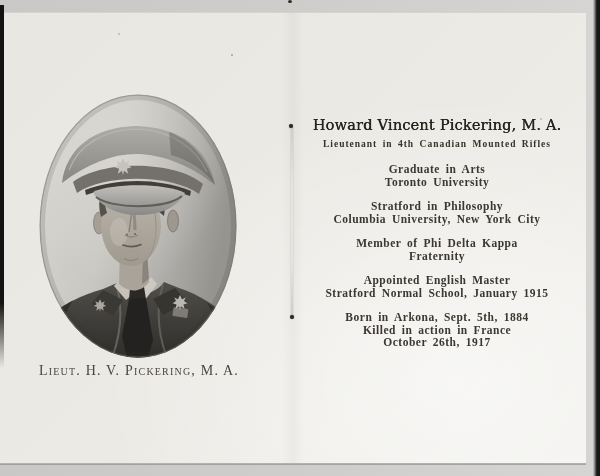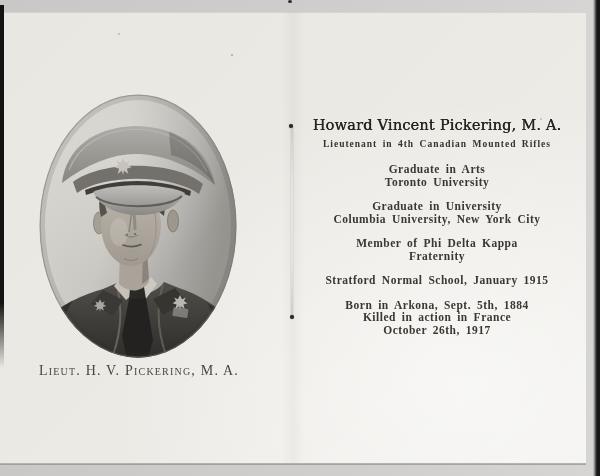--- a/index.html
+++ b/index.html
@@ -178,28 +178,29 @@
 
     <div class="rp-column">
       <div class="title">Howard Vincent Pickering, M. A.</div>
       <div class="subtitle">Lieutenant in 4th Canadian Mounted Rifles</div>
 
       <div class="text-block">
         <div class="line">Graduate in Arts</div>
         <div class="line">Toronto University</div>
       </div>
       <div class="text-block">
-        <div class="line">Graduate in University</div>
+        <div class="line">Stratford in Philosophy</div>
         <div class="line">Columbia University, New York City</div>
       </div>
       <div class="text-block">
         <div class="line">Member of Phi Delta Kappa</div>
         <div class="line">Fraternity</div>
       </div>
       <div class="text-block">
+        <div class="line">Appointed English Master</div>
         <div class="line">Stratford Normal School, January 1915</div>
       </div>
       <div class="text-block">
         <div class="line">Born in Arkona, Sept. 5th, 1884</div>
         <div class="line">Killed in action in France</div>
         <div class="line">October 26th, 1917</div>
       </div>
     </div>
   </div>
 

